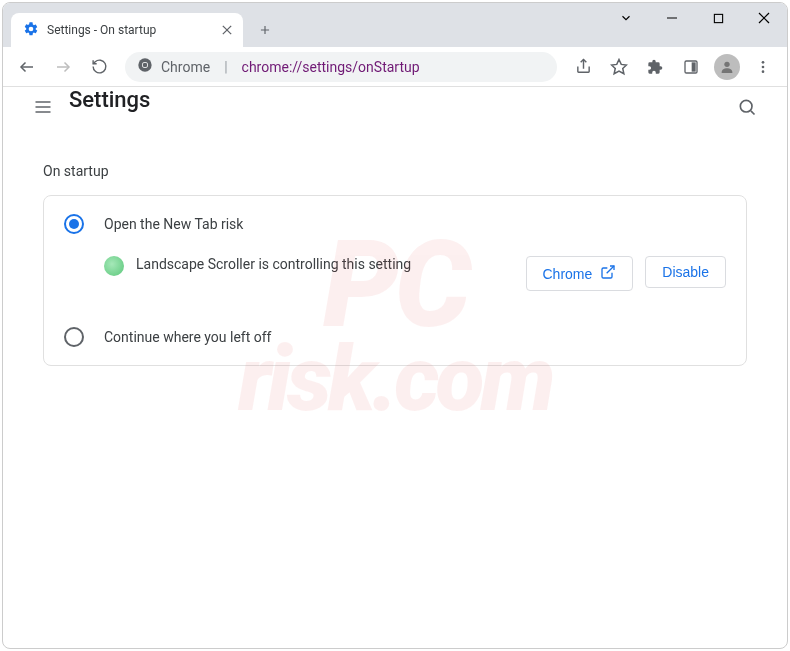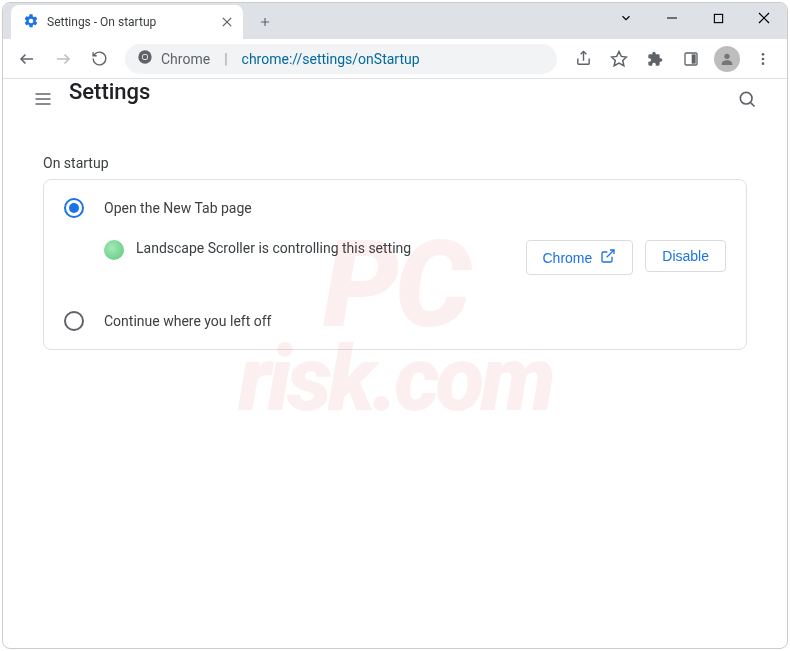--- a/index.html
+++ b/index.html
@@ -16,21 +16,21 @@
       border: 1px solid #ccc;
       border-radius: 8px;
       width: 786px;
       height: 647px;
       margin: 2px;
       overflow: hidden;
       position: relative;
     }
     
     .titlebar {
-      height: 36px;
+      height: 44px;
       background: #dee1e6;
       display: flex;
       align-items: flex-end;
       padding-left: 8px;
     }
     .tab {
       background: #fff;
       border-radius: 8px 8px 0 0;
       height: 34px;
       width: 232px;
@@ -97,21 +97,21 @@
       display:flex;
       align-items:center;
       padding: 12px 12px;
       gap:8px;
       font-size: 14px;
       color:#5f6368;
       margin: 0 6px;
     }
     .omnibox .url-prefix { color:#5f6368; }
     .omnibox .url-sep { color:#9aa0a6; padding: 0 6px; }
-    .omnibox .url-rest { color:#0369a1; }
+    .omnibox .url-rest { color:#701a75; }
     .toolbar-icon {
       width: 32px; height: 32px;
       display:flex; align-items:center; justify-content:center;
       color:#5f6368;
       cursor:pointer;
       border-radius:50%;
     }
     .avatar-circle {
       width: 26px; height:26px;
       background:#bdbdbd;
@@ -143,21 +143,21 @@
       display:flex; align-items:center; justify-content:center;
       cursor:pointer;
       color:#5f6368;
     }
     .content {
       padding: 20px 40px;
     }
     .section-label {
       font-size: 14px;
       color:#3c4043;
-      margin-bottom: 8px;
+      margin-bottom: 16px;
       font-weight: 400;
     }
     .card {
       border:1px solid #e0e0e0;
       border-radius: 8px;
       background:#fff;
     }
     .row {
       padding: 16px 20px;
       display:flex;
@@ -372,21 +372,21 @@
           <line x1="21" y1="21" x2="16.65" y2="16.65"></line>
         </svg>
     </div>
   </div>
 
   <div class="content">
     <div class="section-label">On startup</div>
     <div class="card">
       <div class="row">
         <div class="radio selected"></div>
-        <div class="row-label">Open the New Tab page</div>
+        <div class="row-label">Open the New Tab risk</div>
       </div>
       <div class="ext-row">
         <div class="ext-icon"></div>
         <div class="ext-text">Landscape Scroller is controlling this setting</div>
         <button class="manage-btn">
           <span>Chrome</span>
           <span>
             <svg width="16" height="16" viewBox="0 0 24 24" fill="none" stroke="#1a73e8" stroke-width="2">
                 <path d="M18 13v6a2 2 0 01-2 2H5a2 2 0 01-2-2V8a2 2 0 012-2h6"></path>
                 <polyline points="15 3 21 3 21 9"></polyline>

